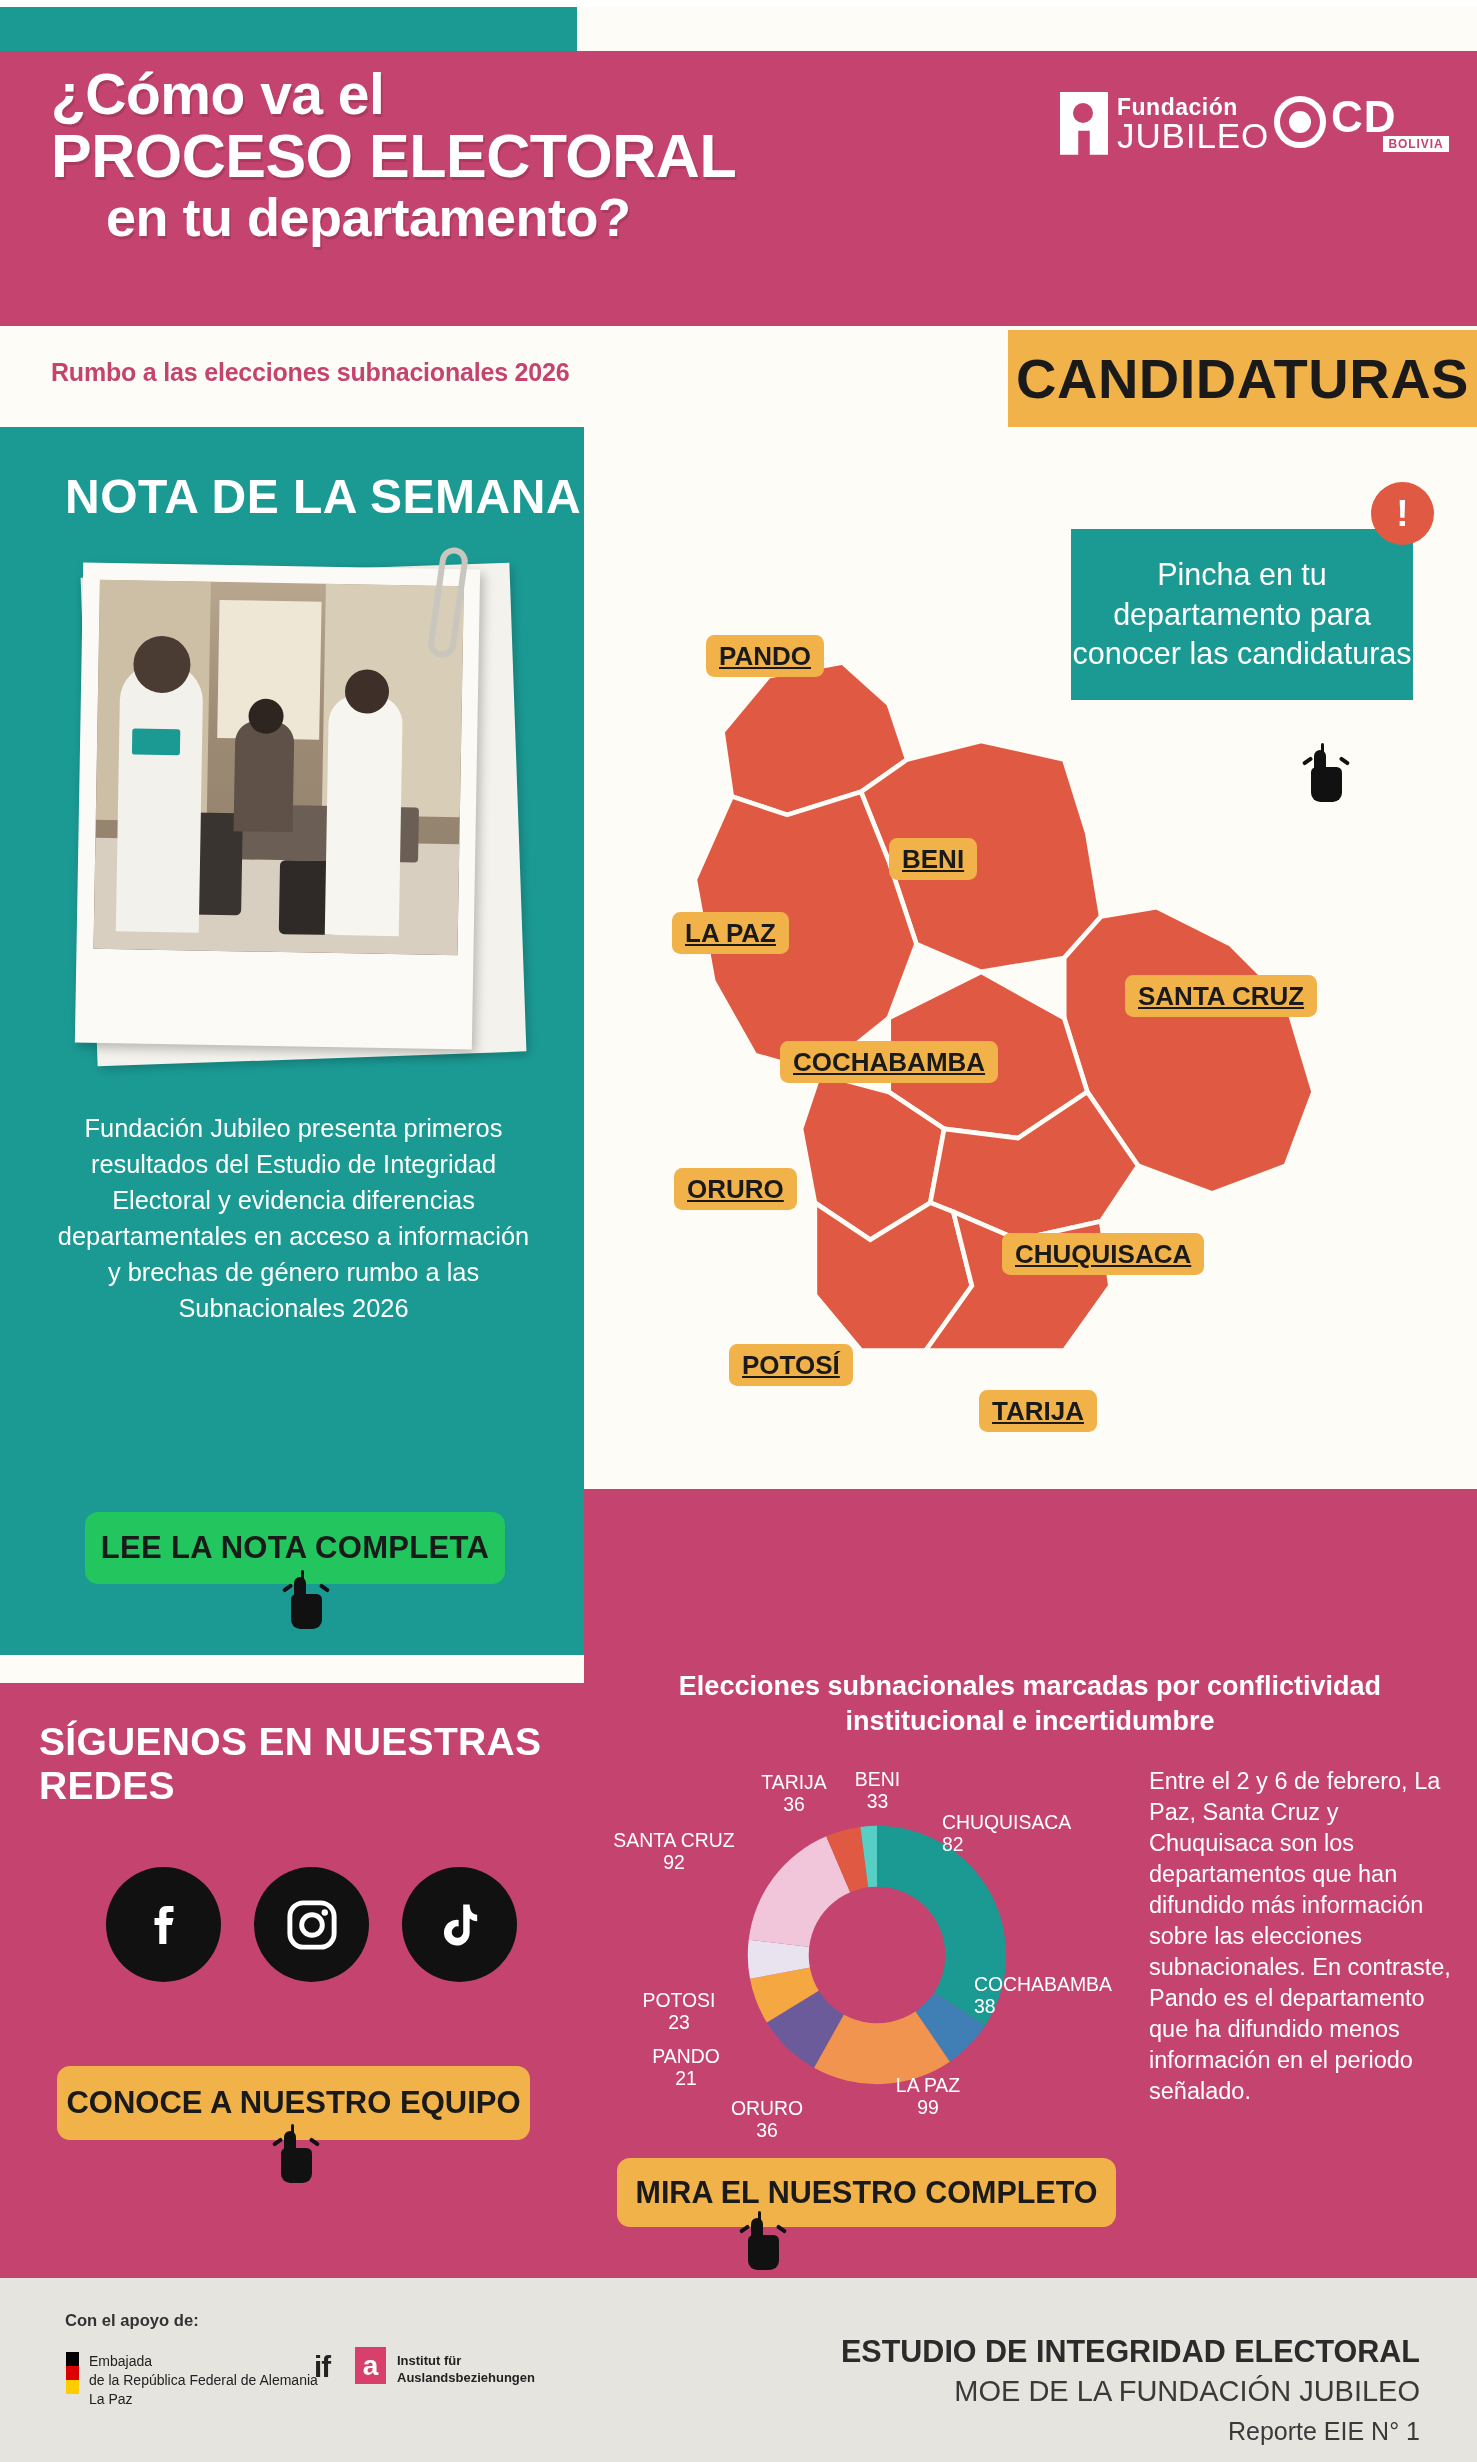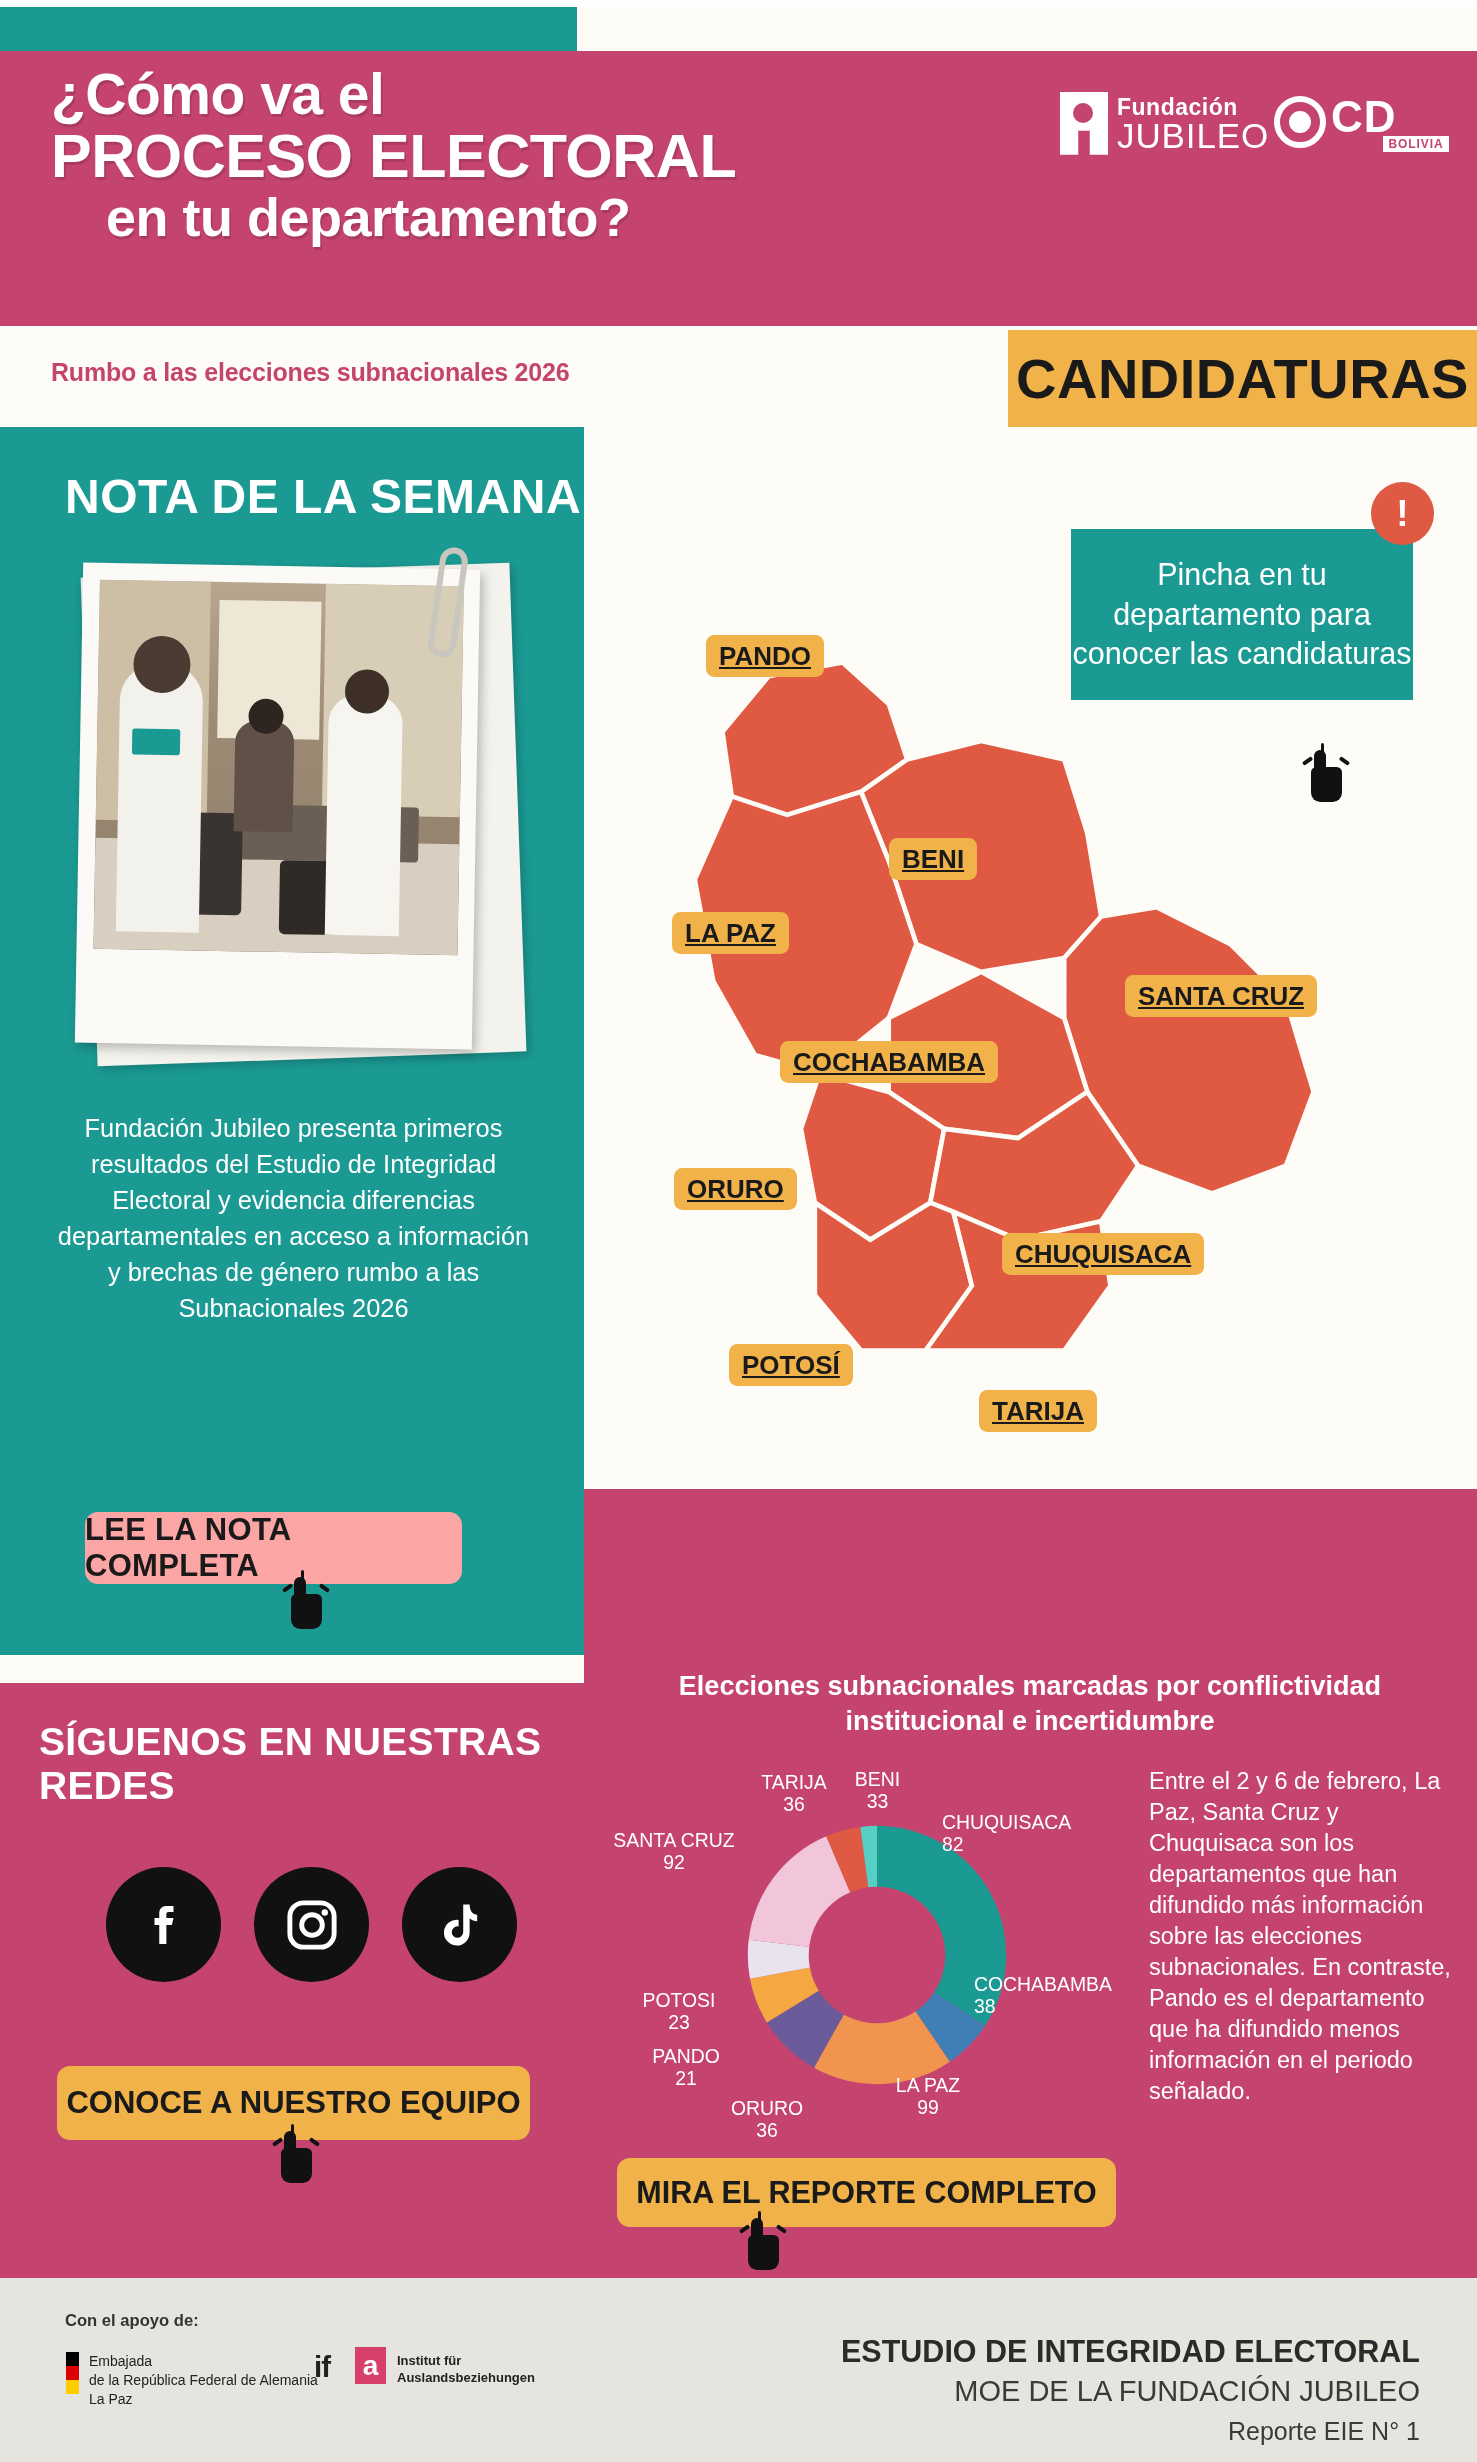--- a/index.html
+++ b/index.html
@@ -70,21 +70,21 @@
   .photo .p2 { position:absolute; left:231px; top:111px; width:74px; height:240px; background:#f7f5f0; border-radius:28px 28px 0 0;}
   .photo .p2head { position:absolute; left:247px; top:85px; width:44px; height:44px; background:#3e2f28; border-radius:50%;}
   .photo .p3 { position:absolute; left:138px; top:138px; width:59px; height:111px; background:#5f5148; border-radius:22px 22px 0 0;}
   .photo .p3head { position:absolute; left:151px; top:116px; width:35px; height:35px; background:#2f2520; border-radius:50%;}
   .photo .chair1 { position:absolute; left:92px; top:231px; width:55px; height:102px; background:#3a3431; border-radius:5.5px;}
   .photo .chair2 { position:absolute; left:185px; top:277px; width:65px; height:74px; background:#2f2a28; border-radius:5.5px;}
   .clip { position:absolute; left:434px; top:540px; width:28px; height:111px; border:6.5px solid #c9c6bd; border-radius:14.8px; transform: rotate(8deg); }
 
   .nota-body { position:absolute; left:57px; top:1103px; width:473px; text-align:center;
       color:#ffffff; font-size:25.4px; line-height:1.42; }
-  .lee-btn { position:absolute; left:85px; top:1505px; width:377px; height:72px; background:#fca5a5;
+  .lee-btn { position:absolute; left:85px; top:1505px; width:420px; height:72px; background:#22c55e;
       border-radius:13px; display:flex; align-items:center; justify-content:center; }
   .lee-btn span { font-size:31px; font-weight:bold; color:#1a1a1a; letter-spacing:0.3px;}
   .cursor-lee { position:absolute; left:282px; top:1570px; width:55px; height:65px; }
 
   
   .hand { position:relative; }
   .hand .palm { position:absolute; left:9.2px; top:16.6px; width:31px; height:35px; background:#111; border-radius:5.5px 5.5px 9.2px 9.2px; }
   .hand .finger { position:absolute; left:12px; top:0px; width:12px; height:28px; background:#111; border-radius:6.5px; }
   .hand .ray { position:absolute; background:#111; border-radius:1.8px; }
   .hand .r1 { left:0px; top:9.2px; width:11px; height:3.7px; transform:rotate(-35deg);}
@@ -313,21 +313,21 @@
     <span>23</span>
   </div>
   <div class="donut-lbl" style="left:600px; top:1823px; width:148px;">
     <span>SANTA CRUZ</span><br>
     <span>92</span>
   </div>
 
   <div class="chart-note">Entre el 2 y 6 de febrero, La Paz, Santa Cruz y Chuquisaca son los departamentos que han difundido más información sobre las elecciones subnacionales. En contraste, Pando es el departamento que ha difundido menos información en el periodo señalado.</div>
 
   <div class="mira-btn">
-    <span>MIRA EL REPORTE COMPLETO</span>
+    <span>MIRA EL NUESTRO COMPLETO</span>
   </div>
   <div class="cursor-mira hand">
     <div class="finger"></div>
       <div class="palm"></div>
     <div class="ray r1"></div>
       <div class="ray r2"></div>
       <div class="ray r3"></div>
   </div>
 
   <div class="redes-panel"></div>

